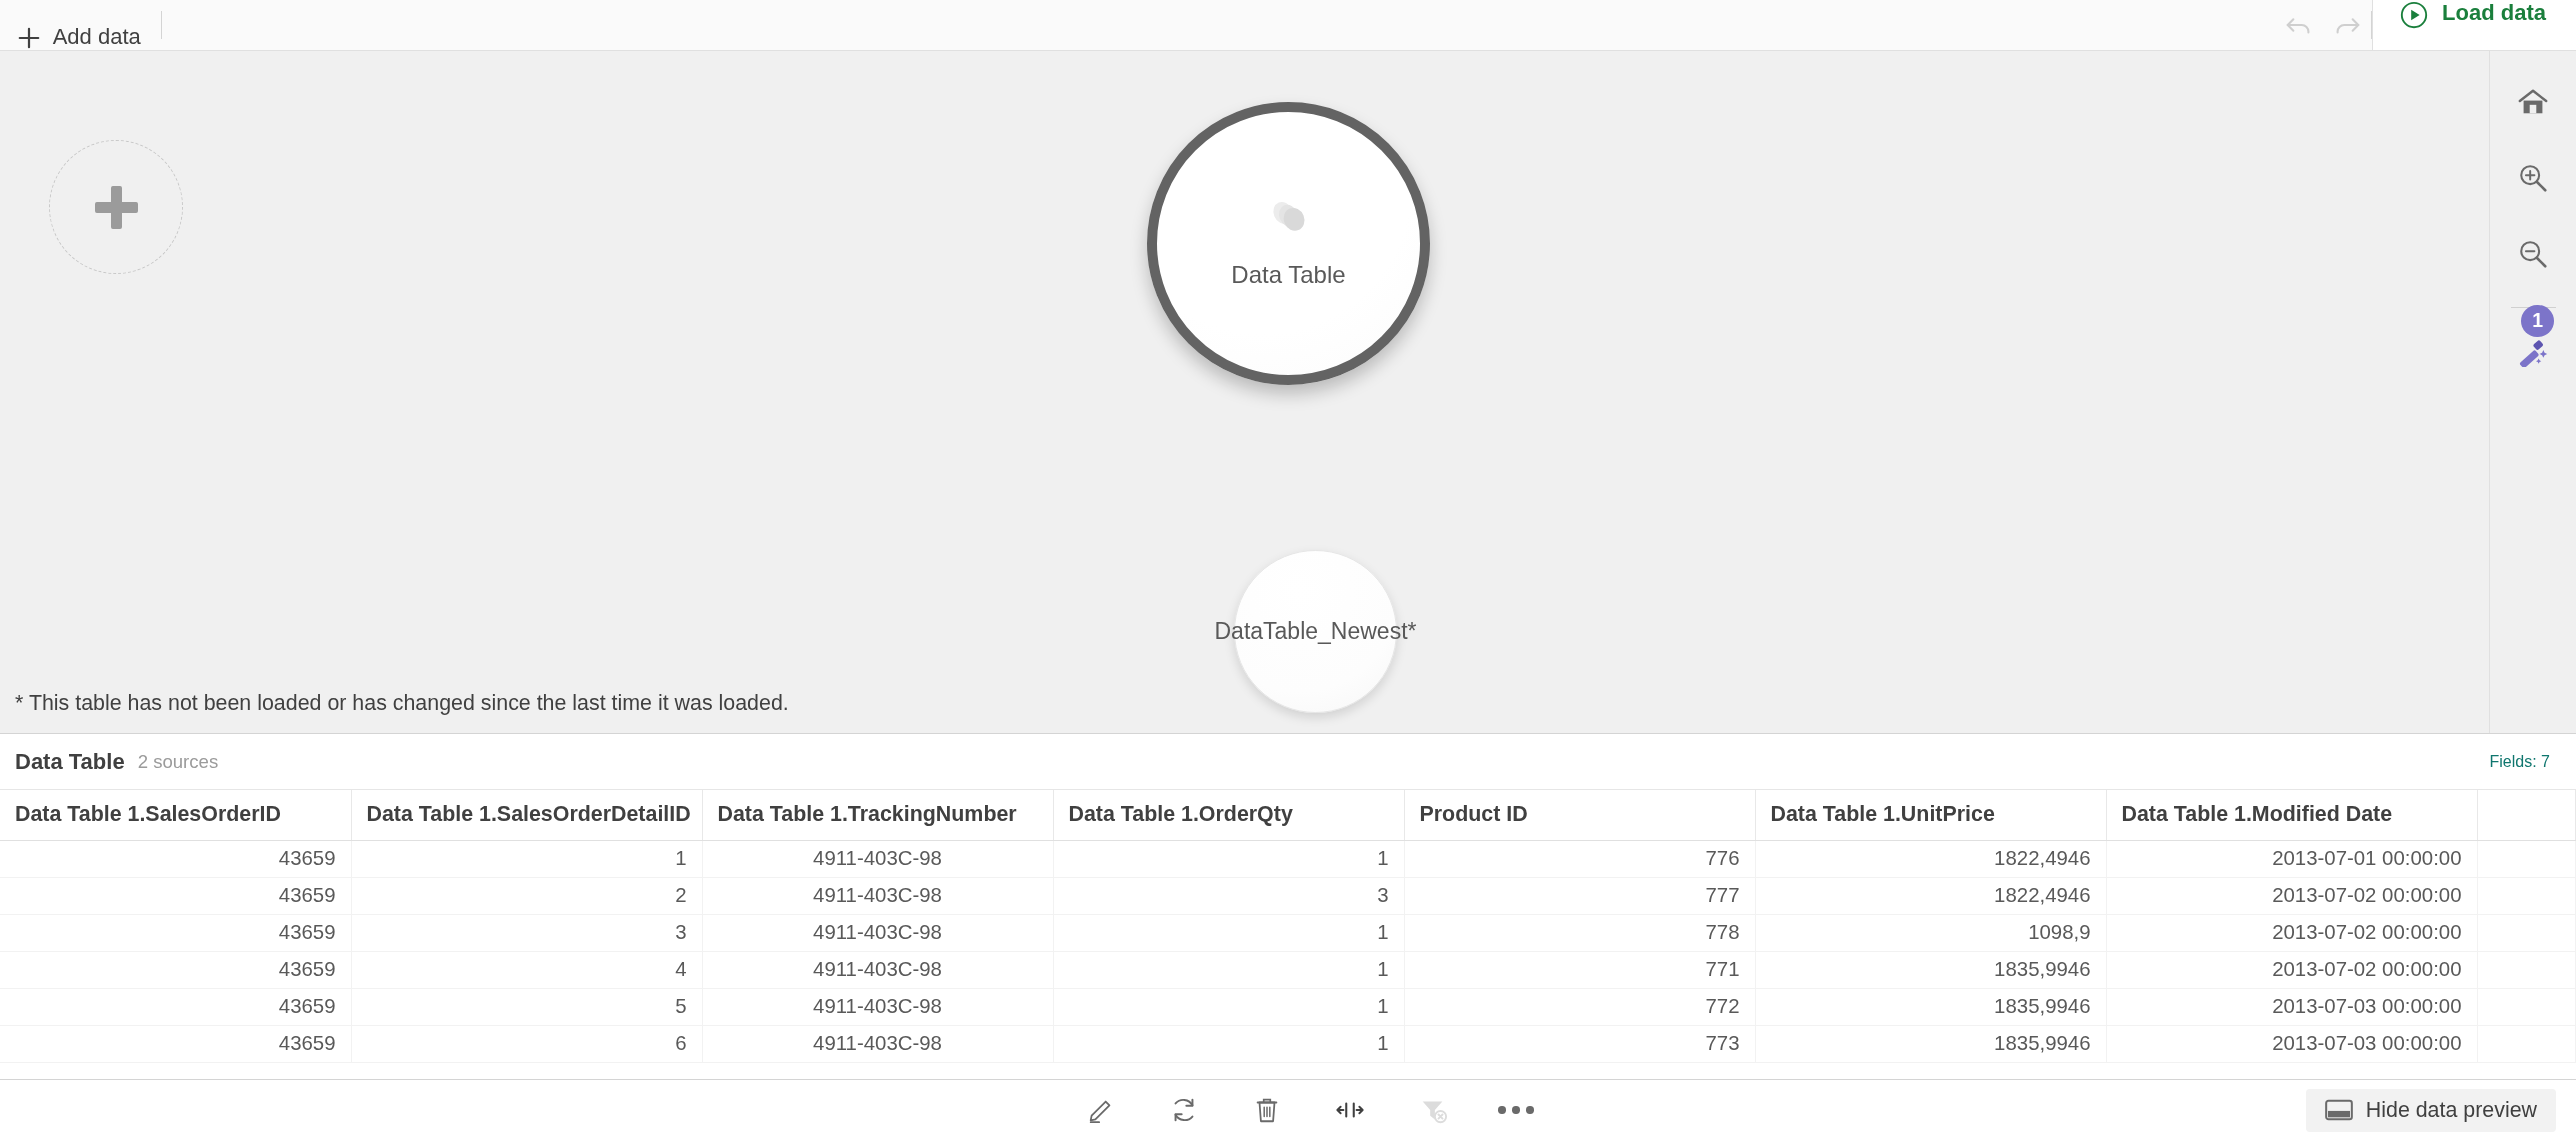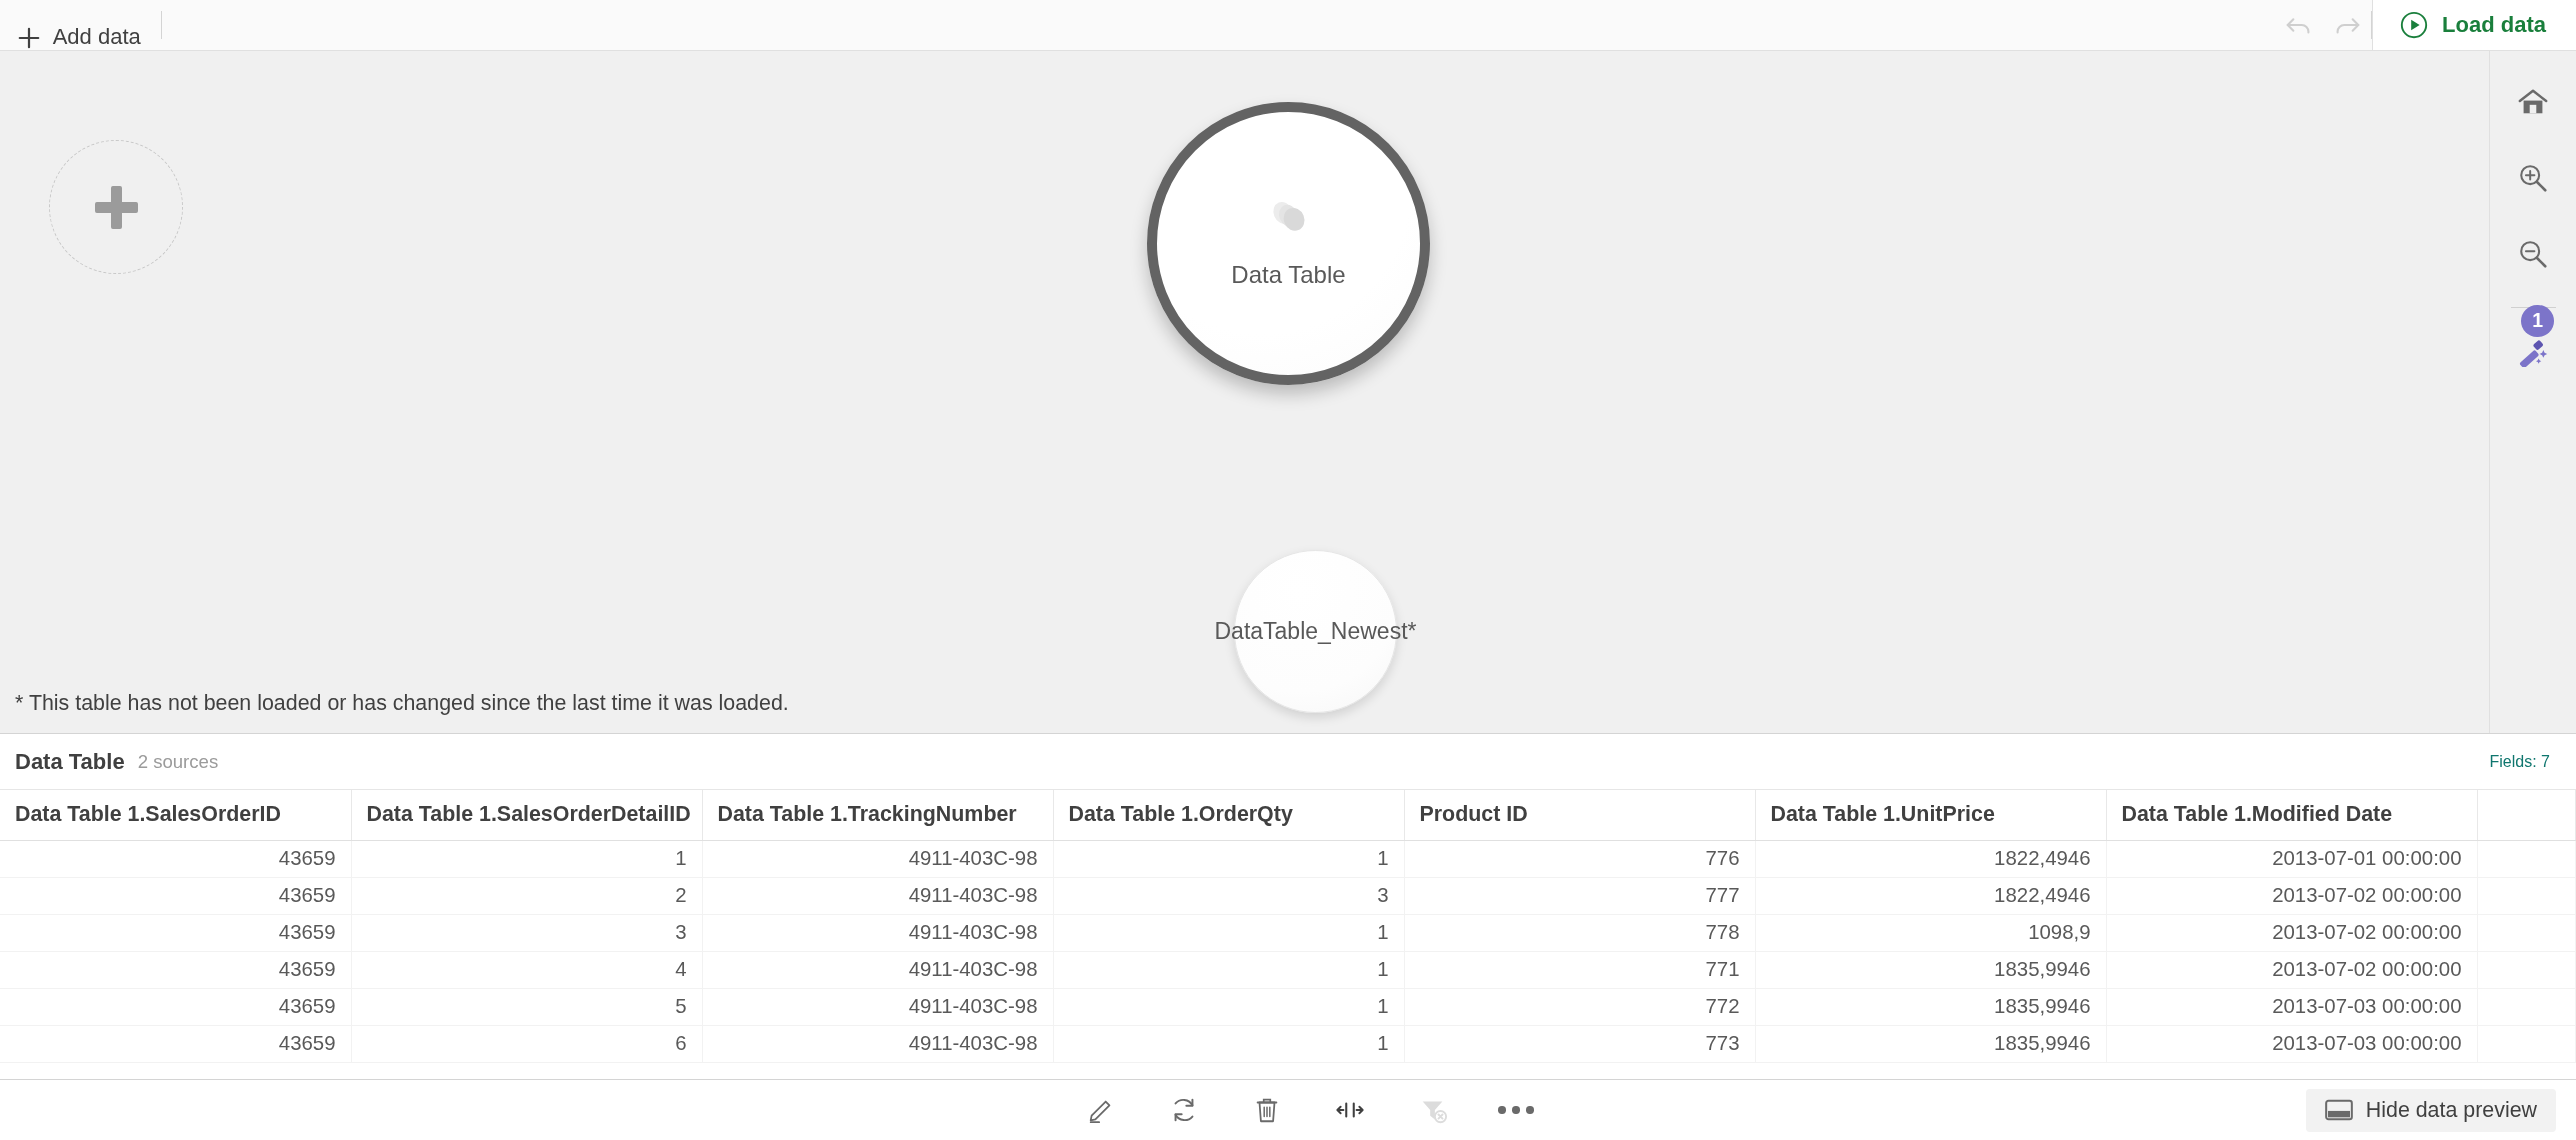--- a/index.html
+++ b/index.html
@@ -64,21 +64,21 @@
   .assoc-btn {
     display: flex; align-items: center; gap: 13px;
     height: 100%;
     padding: 0 18.6px 0 22px;
     cursor: pointer;
     color: #404040;
     font-size: 22px;
   }
 
   .load-btn {
-    display: flex; align-items: center; gap: 13px;
+    display: flex; align-items: flex-start; gap: 13px;
     height: 100%;
     padding: 0 30px 0 26px;
     cursor: pointer;
     color: #1a7f3c;
     font-weight: bold;
     font-size: 22px;
     border-left: 0.9px solid #e0e0e0;
     background: #ffffff;
   }
 
@@ -259,21 +259,21 @@
     height: 37px;
     font-size: 20.4px;
     color: #595959;
     padding: 0 15px;
     border-bottom: 0.9px solid #f2f2f2;
     border-right: 0.9px solid #f2f2f2;
     white-space: nowrap;
     overflow: hidden;
   }
   td.num, th.num { text-align: right; }
-  td.txt { text-align: right; }
+  td.txt { text-align: center; }
 
   
   .bottombar {
     position: relative;
     height: 61px;
     flex: 0 0 61px;
     background: #ffffff;
     border-top: 0.9px solid #d4d4d4;
     display: flex;
     align-items: center;

